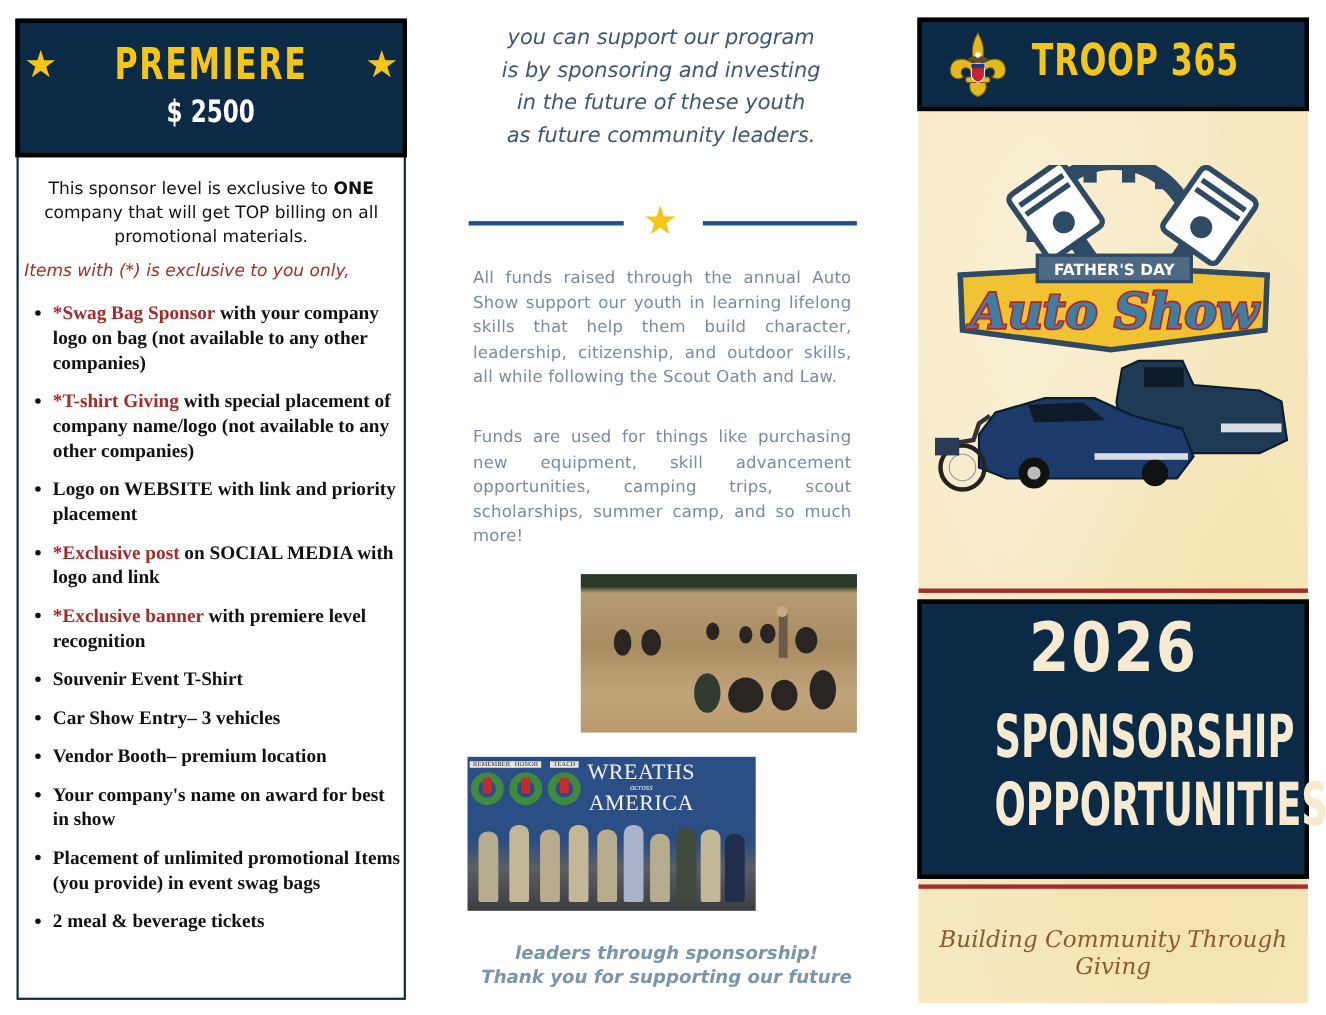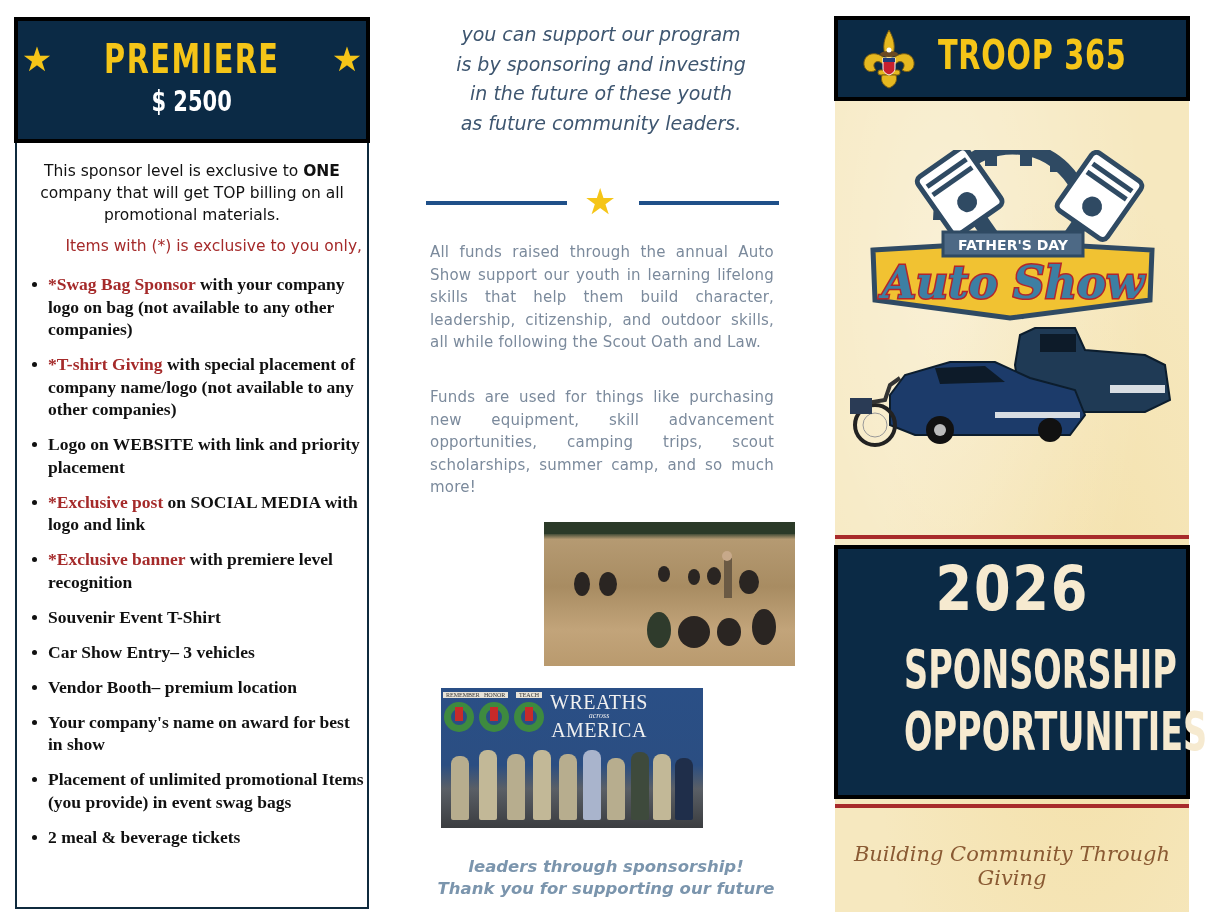--- a/index.html
+++ b/index.html
@@ -29,22 +29,22 @@
     font-family: "DejaVu Sans", sans-serif; font-weight: bold; font-size: 28px;
     color: #ffffff; transform: scaleX(0.75); display: inline-block; margin-top: 2px;
   }
   .intro {
     position: absolute; left: 22px; top: 160px; width: 340px;
     text-align: center; font-family: "DejaVu Sans", sans-serif; font-size: 15.5px;
     line-height: 22px; color: #111;
   }
   .intro b { font-weight: bold; }
   .exclusive-note {
-    position: absolute; left: 22px; top: 237px; width: 340px; text-align: right;
-    font-size: 15.5px; color: #a52a2a; font-family: "DejaVu Sans", sans-serif;
+    position: absolute; left: 22px; top: 237px; width: 340px; text-align: left;
+    font-style: italic; font-size: 15.5px; color: #a52a2a; font-family: "DejaVu Sans", sans-serif;
   }
   .benefits {
     position: absolute; left: 30px; top: 273px; width: 335px; list-style: none;
     font-family: "Liberation Serif", serif; font-weight: bold; font-size: 17.5px; color: #111;
     line-height: 22.5px;
   }
   .benefits li { position: relative; padding-left: 18px; margin-bottom: 12.5px; }
   .benefits li::before {
     content: ""; position: absolute; left: 2px; top: 9px; width: 5px; height: 5px;
     background: #111; border-radius: 50%;
@@ -62,21 +62,21 @@
   }
   .divider-star {
     position: absolute; left: 584px; top: 184px; font-size: 36px; color: #f5c518; line-height: 1;
   }
   .body-text {
     position: absolute; left: 430px; width: 344px; text-align: justify;
     font-family: "DejaVu Sans", sans-serif; font-size: 15px; line-height: 22.6px;
     color: #7b8a9c; letter-spacing: 0.2px;
   }
   .photo {
-    position: absolute; overflow: hidden; margin-left: 16px;
+    position: absolute; overflow: hidden;
   }
   .photo-field {
     left: 528px; top: 522px; width: 251px; height: 144px;
     background: linear-gradient(180deg, #2c3a2a 0%, #3b4632 8%, #b59a72 12%, #a88c62 45%, #c2a47a 75%, #b99a6e 100%);
   }
   .photo-wreaths {
     left: 425px; top: 688px; width: 262px; height: 140px;
     background: linear-gradient(180deg, #2a4f86 0%, #2b4e82 55%, #5a5f66 72%, #3b3d40 100%);
   }
   .wreath {

